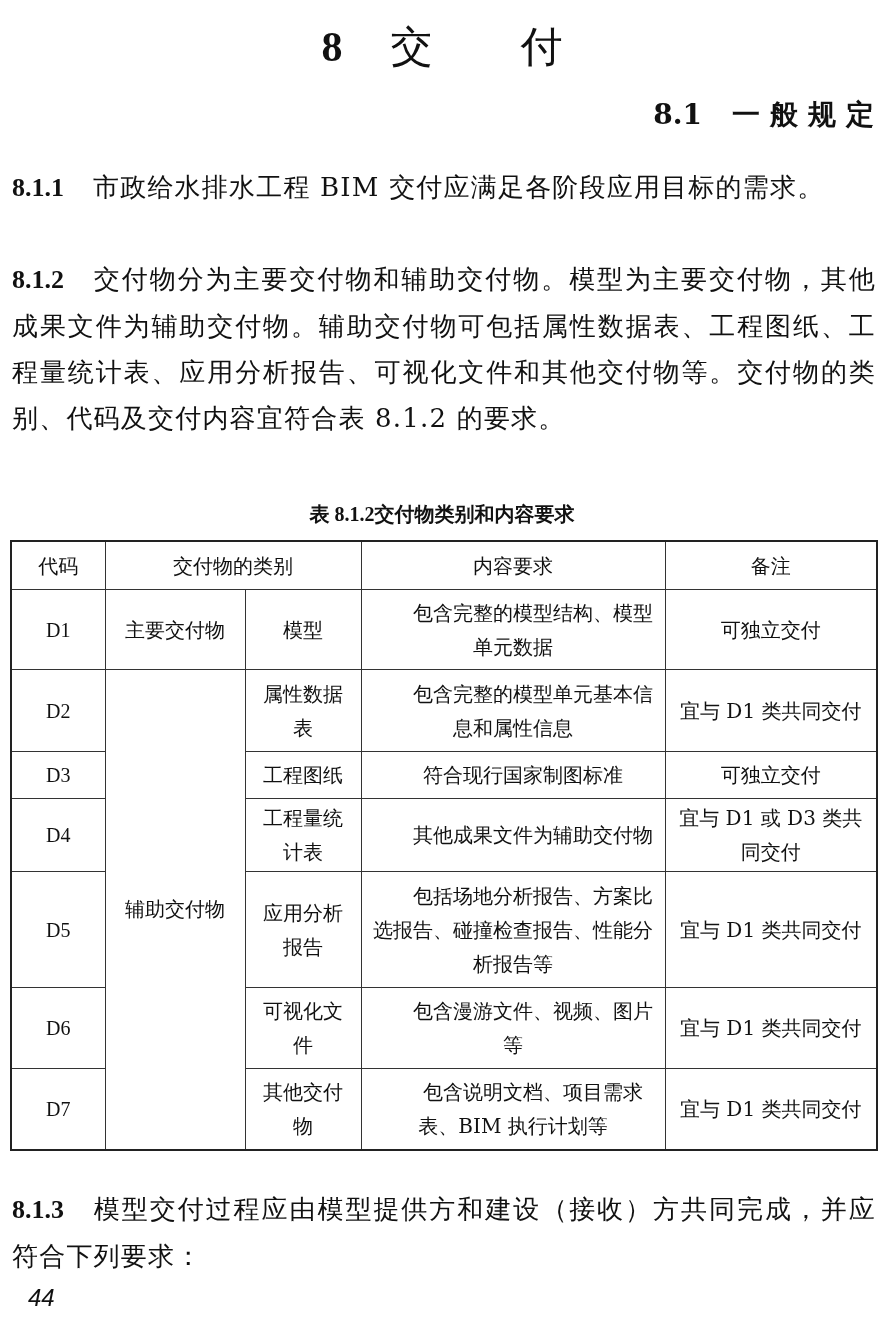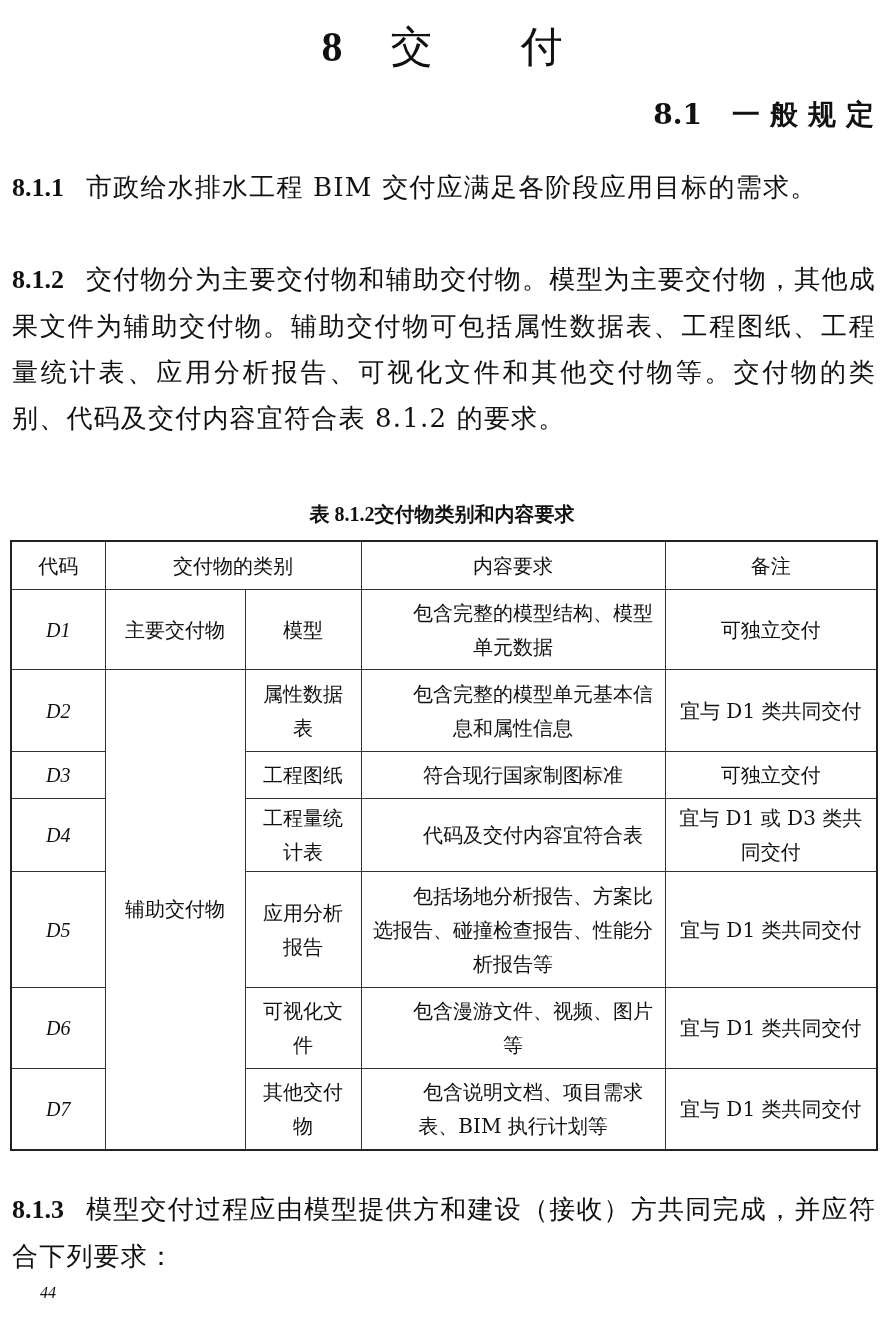--- a/index.html
+++ b/index.html
@@ -6,30 +6,30 @@
   body { width:884px; height:1326px; position:relative; overflow:hidden;
          font-family: "DejaVu Serif", "Liberation Serif", serif; color:#111; }
   .abs { position:absolute; }
   .chapter-title { left:0; width:884px; top:20px; text-align:center; font-size:42px; font-weight:bold; line-height:54px; }
   .chapter-title .num { font-family:"Liberation Serif", serif; font-weight:bold; }
   .chapter-title .w { display:inline-block; margin-left:48px; font-weight:normal; }
   .chapter-title .w2 { margin-left:88px; }
   .section-title { left:0; width:884px; top:95px; text-align:right; font-size:28px; font-weight:bold; line-height:40px; }
   .section-title .sp { margin-left:30px; letter-spacing:10px; }
   .para { left:12px; width:864px; font-size:26px; line-height:46px; text-align:justify; letter-spacing:1.2px; }
-  .para .no { font-family:"Liberation Serif", serif; font-weight:bold; margin-right:22px; letter-spacing:0; }
+  .para .no { font-family:"Liberation Serif", serif; font-weight:bold; margin-right:29px; letter-spacing:0; }
   .table-caption { left:0; width:884px; top:497px; text-align:center; font-size:20px; font-weight:bold; line-height:34px; }
   .table-caption .cap-no { font-family:"Liberation Serif", serif; }
   table.deliv { position:absolute; left:10px; top:540px; border-collapse:collapse; font-size:20px; line-height:34px; }
   table.deliv { border-top:2px solid #222; border-bottom:2px solid #222; border-left:2px solid #222; border-right:2px solid #222; }
   table.deliv td, table.deliv th { border:1px solid #333; padding:0 10px; text-align:center; vertical-align:middle; font-weight:normal; }
   table.deliv th { height:47px; }
-  td.code { font-family:"Liberation Serif", serif;font-style:italic; }
+  td.code { font-family:"Liberation Serif", serif; }
   td.content { text-align:center; text-indent:2em; }
-  .page-number { left:40px; top:1284px; font-size:16px; font-style:italic; font-family:Liberation Serif, serif; }
+  .page-number { left:28px; top:1284px; font-size:24px; font-style:italic; font-family:Liberation Sans, sans-serif; }
 </style>
 </head>
 <body>
 
 <div class="abs chapter-title">
   <span class="num">8</span><span class="w">交</span><span class="w w2">付</span>
 </div>
 
 <div class="abs section-title">
   <span>8.1</span><span class="sp">一般规定</span>
@@ -78,21 +78,21 @@
   </tr>
   <tr style="height:47px">
     <td class="code">D3</td>
     <td>工程图纸</td>
     <td class="content" style="text-indent:1em">符合现行国家制图标准</td>
     <td>可独立交付</td>
   </tr>
   <tr style="height:73px">
     <td class="code">D4</td>
     <td>工程量统计表</td>
-    <td class="content">代码及交付内容宜符合表</td>
+    <td class="content">其他成果文件为辅助交付物</td>
     <td>宜与 D1 或 D3 类共同交付</td>
   </tr>
   <tr style="height:116px">
     <td class="code">D5</td>
     <td>应用分析报告</td>
     <td class="content">包括场地分析报告、方案比选报告、碰撞检查报告、性能分析报告等</td>
     <td>宜与 D1 类共同交付</td>
   </tr>
   <tr style="height:81px">
     <td class="code">D6</td>

